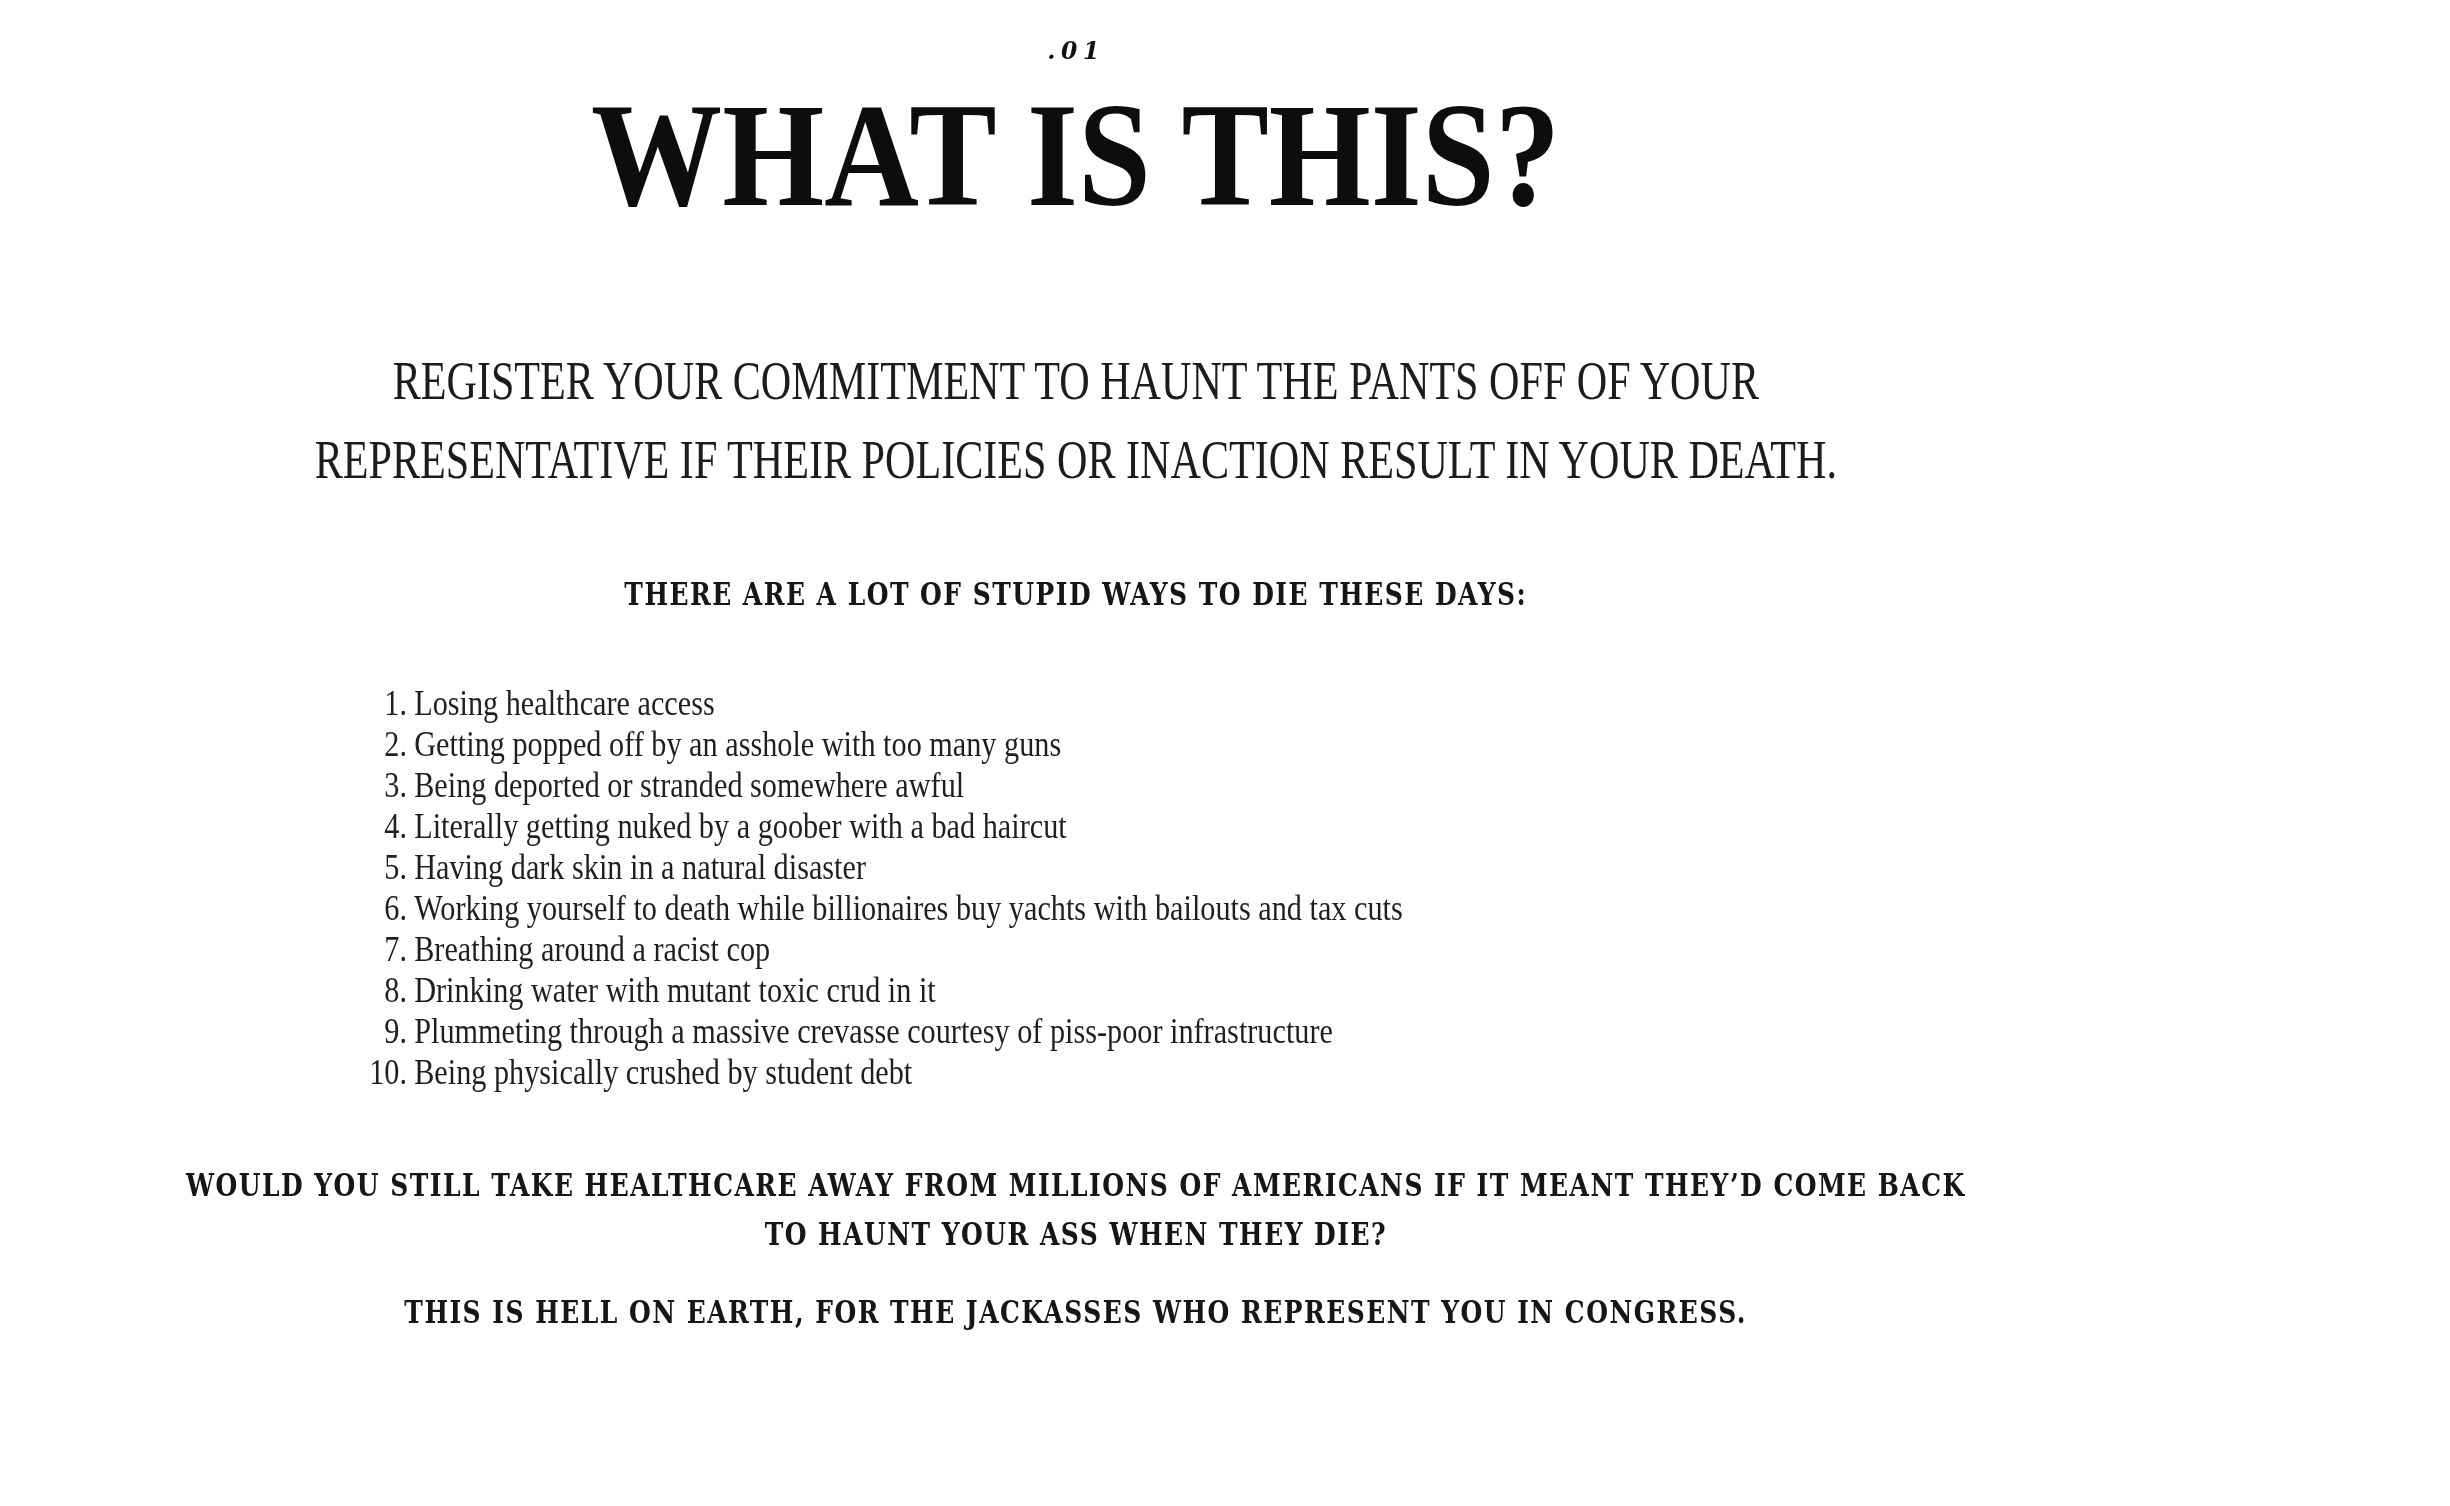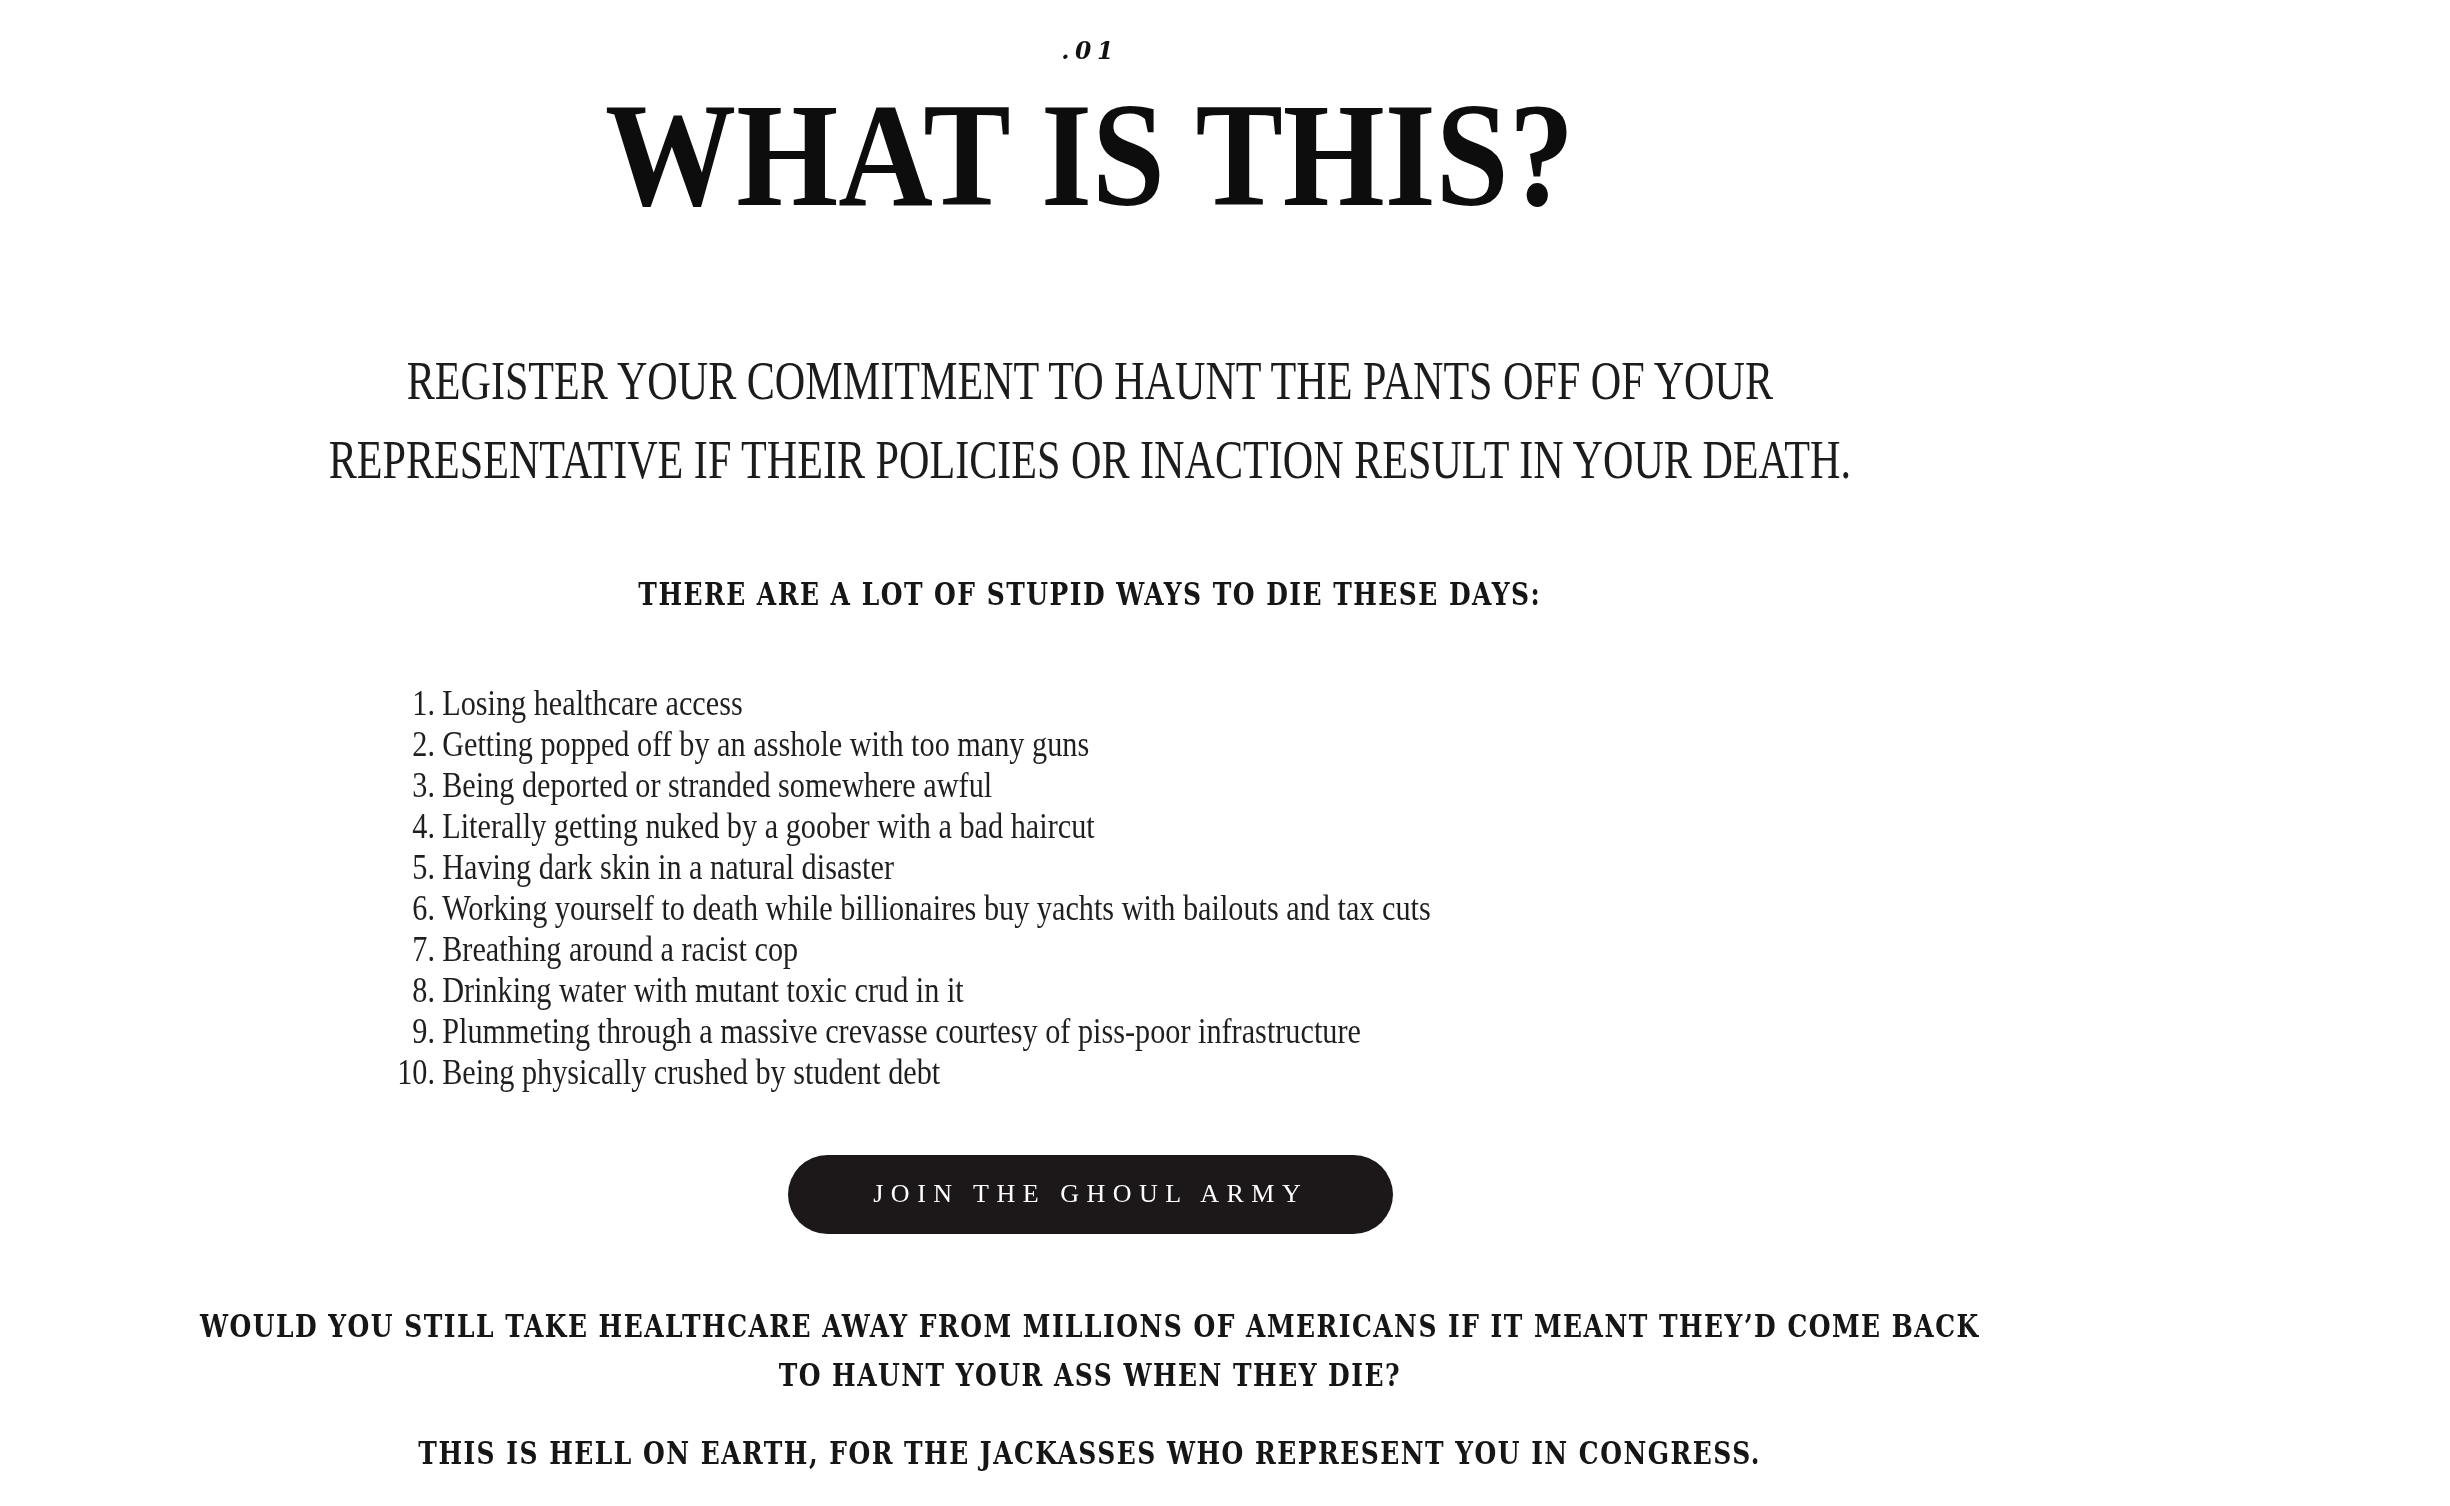--- a/index.html
+++ b/index.html
@@ -12,21 +12,20 @@
     font-family: "Liberation Serif", serif;
     overflow: hidden;
   }
   .page {
     width: 2152px;
     height: 1507px;
     display: flex;
     flex-direction: column;
     align-items: center;
     padding-top: 36px;
-    padding-left: 28px;
   }
   .section-number {
     font-family: "DejaVu Serif", serif;
     font-weight: 700;
     font-style: italic;
     font-size: 23.5px;
     letter-spacing: 5.6px;
     color: #111111;
     line-height: 1.3;
   }
@@ -185,21 +184,20 @@
         <span class="num">9.</span>
         <span class="item-text">Plummeting through a massive crevasse courtesy of piss-poor infrastructure</span>
       </li>
       <li>
         <span class="num">10.</span>
         <span class="item-text">Being physically crushed by student debt</span>
       </li>
     </ol>
   </div>
 
-  <button class="cta-button">JOIN THE GHOUL ARMY</button>
 
   <div class="question">
     <span class="line">WOULD YOU STILL TAKE HEALTHCARE AWAY FROM MILLIONS OF AMERICANS IF IT MEANT THEY’D COME BACK</span>
     <span class="line">TO HAUNT YOUR ASS WHEN THEY DIE?</span>
   </div>
 
   <div class="closing">THIS IS HELL ON EARTH, FOR THE JACKASSES WHO REPRESENT YOU IN CONGRESS.</div>
 
 </div>
 

